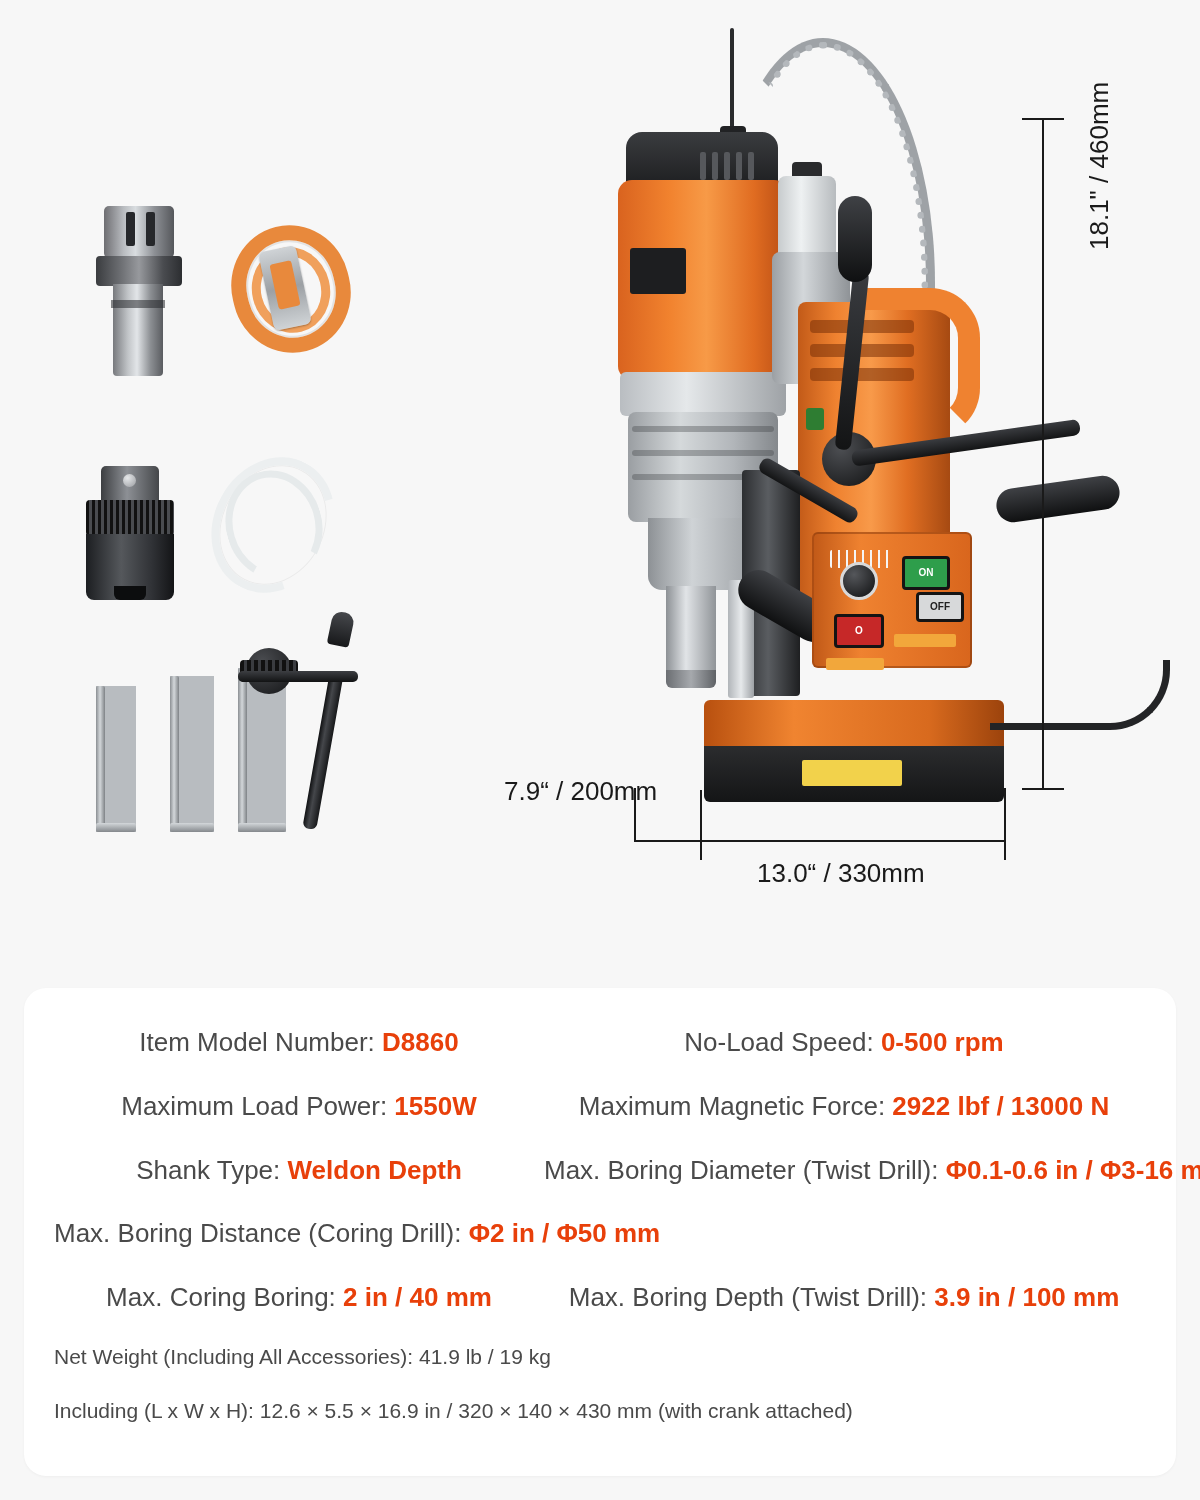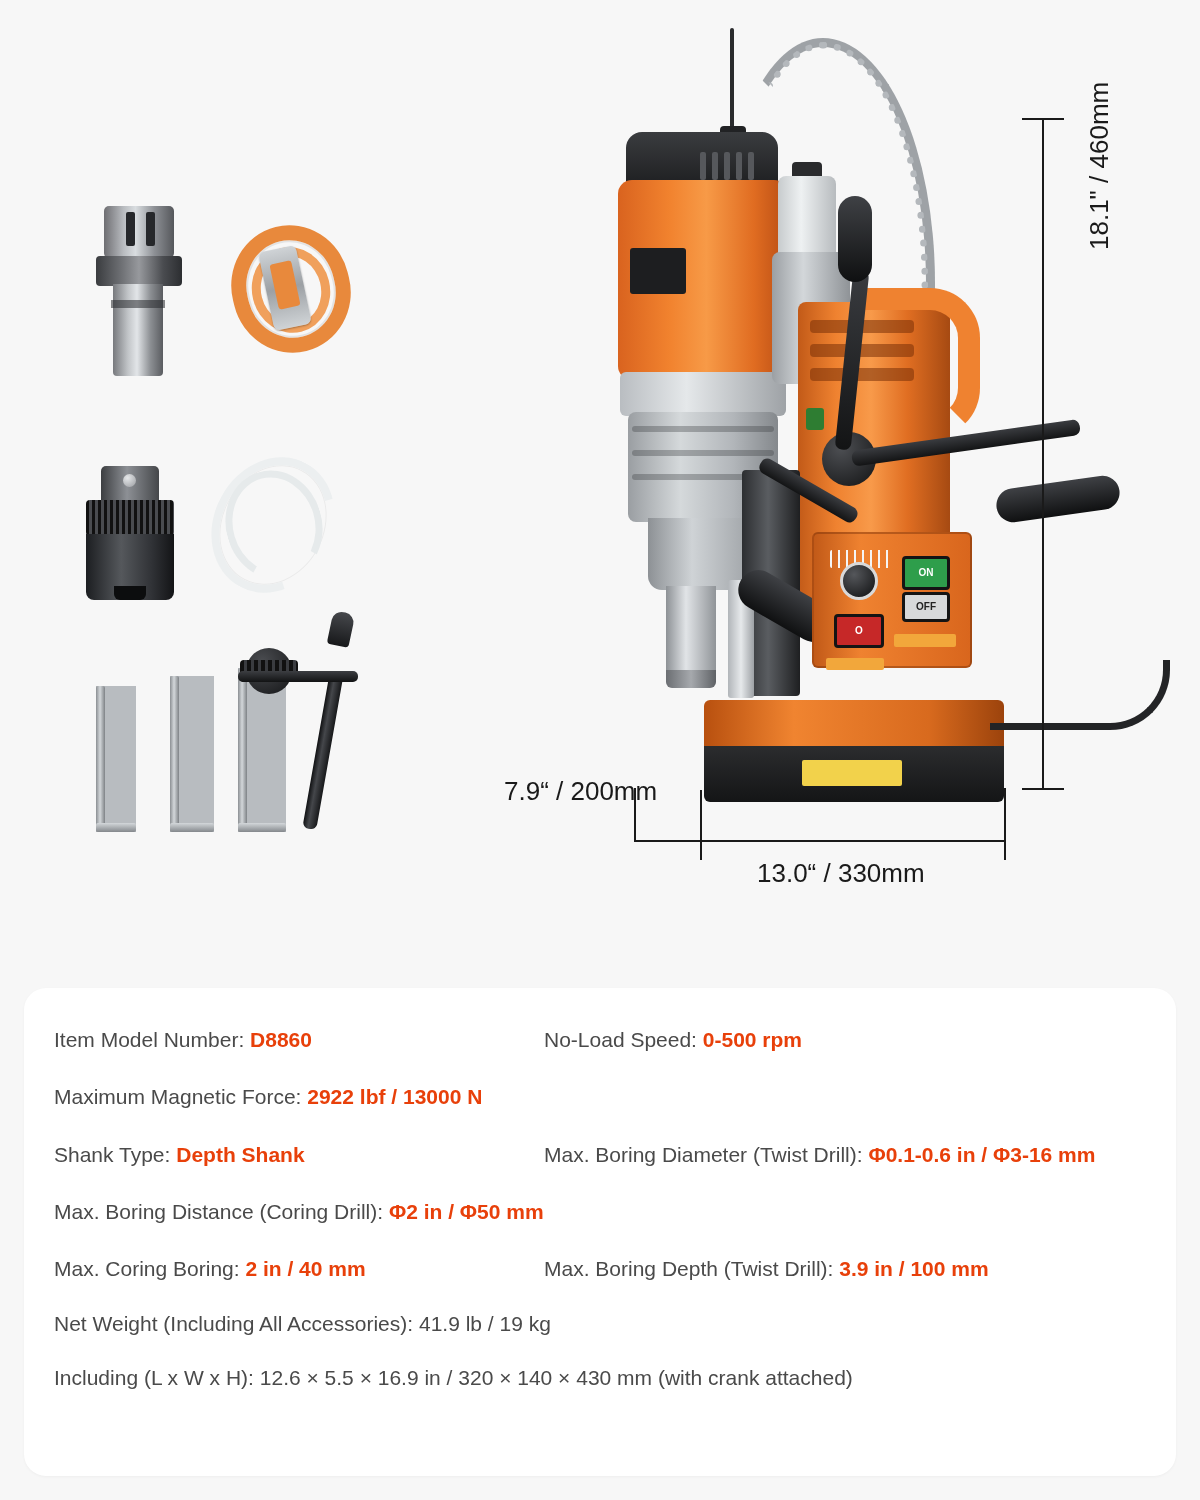--- a/index.html
+++ b/index.html
@@ -417,24 +417,25 @@
   }
   .spec-grid {
     position: absolute;
     left: 30px; top: 38px;
     width: 1092px;
   }
   .spec-row { display: flex; margin-bottom: 30px; }
   .spec-col-l { width: 490px; }
   .spec-col-r { width: 600px; }
   .spec-item {
-    font-size: 21px;
+    font-size: 26px;
     color: #4a4a4a;
     line-height: 1.3;
     white-space: nowrap;
+    text-align: center;
   }
   .spec-item .val { color: #e8400a; font-weight: bold; }
   .spec-full { font-size: 21px; color: #4a4a4a; margin-bottom: 30px; }
 </style>
 </head>
 <body>
 
 <div class="page">
 
   <div class="hero">
@@ -539,21 +540,21 @@
 
       <div class="ctrl-panel">
         <div class="dial-scale" style="left:16px; top:16px;"></div>
         <div class="dial" style="left:26px; top:28px;"></div>
         <div class="sw-red" style="left:20px; top:80px;">
           <div class="sw-lbl" style="color:#fff; line-height:28px;">O</div>
         </div>
         <div class="sw-green" style="left:88px; top:22px;">
           <div class="sw-lbl" style="color:#fff; line-height:28px;">ON</div>
         </div>
-        <div class="sw-off" style="left:88px; top:58px;">
+        <div class="sw-off" style="left:102px; top:58px;">
           <div class="sw-lbl" style="color:#222; line-height:24px;">OFF</div>
         </div>
         <div class="warn-strip" style="left:80px; top:100px; position:absolute;"></div>
         <div class="warn-strip2" style="left:12px; top:124px; position:absolute;"></div>
       </div>
 
       <div class="base"></div>
       <div class="magnet"></div>
       <div class="mag-label"></div>
       <div class="power-cord"></div>
@@ -586,33 +587,39 @@
         </div>
         <div class="spec-col-r">
           <div class="spec-item">
             <span>No-Load Speed:</span>
             <span class="val">0-500 rpm</span>
           </div>
         </div>
       </div>
 
       <div class="spec-row">
+        <div class="spec-col-l">
+          <div class="spec-item">
+            <span>Maximum Load Power:</span>
+            <span class="val">1550W</span>
+          </div>
+        </div>
         <div class="spec-col-r">
           <div class="spec-item">
             <span>Maximum Magnetic Force:</span>
             <span class="val">2922 lbf / 13000 N</span>
           </div>
         </div>
       </div>
 
       <div class="spec-row">
         <div class="spec-col-l">
           <div class="spec-item">
             <span>Shank Type:</span>
-            <span class="val">Depth Shank</span>
+            <span class="val">Weldon Depth</span>
           </div>
         </div>
         <div class="spec-col-r">
           <div class="spec-item">
             <span>Max. Boring Diameter (Twist Drill):</span>
             <span class="val">Φ0.1-0.6 in / Φ3-16 mm</span>
           </div>
         </div>
       </div>
 

